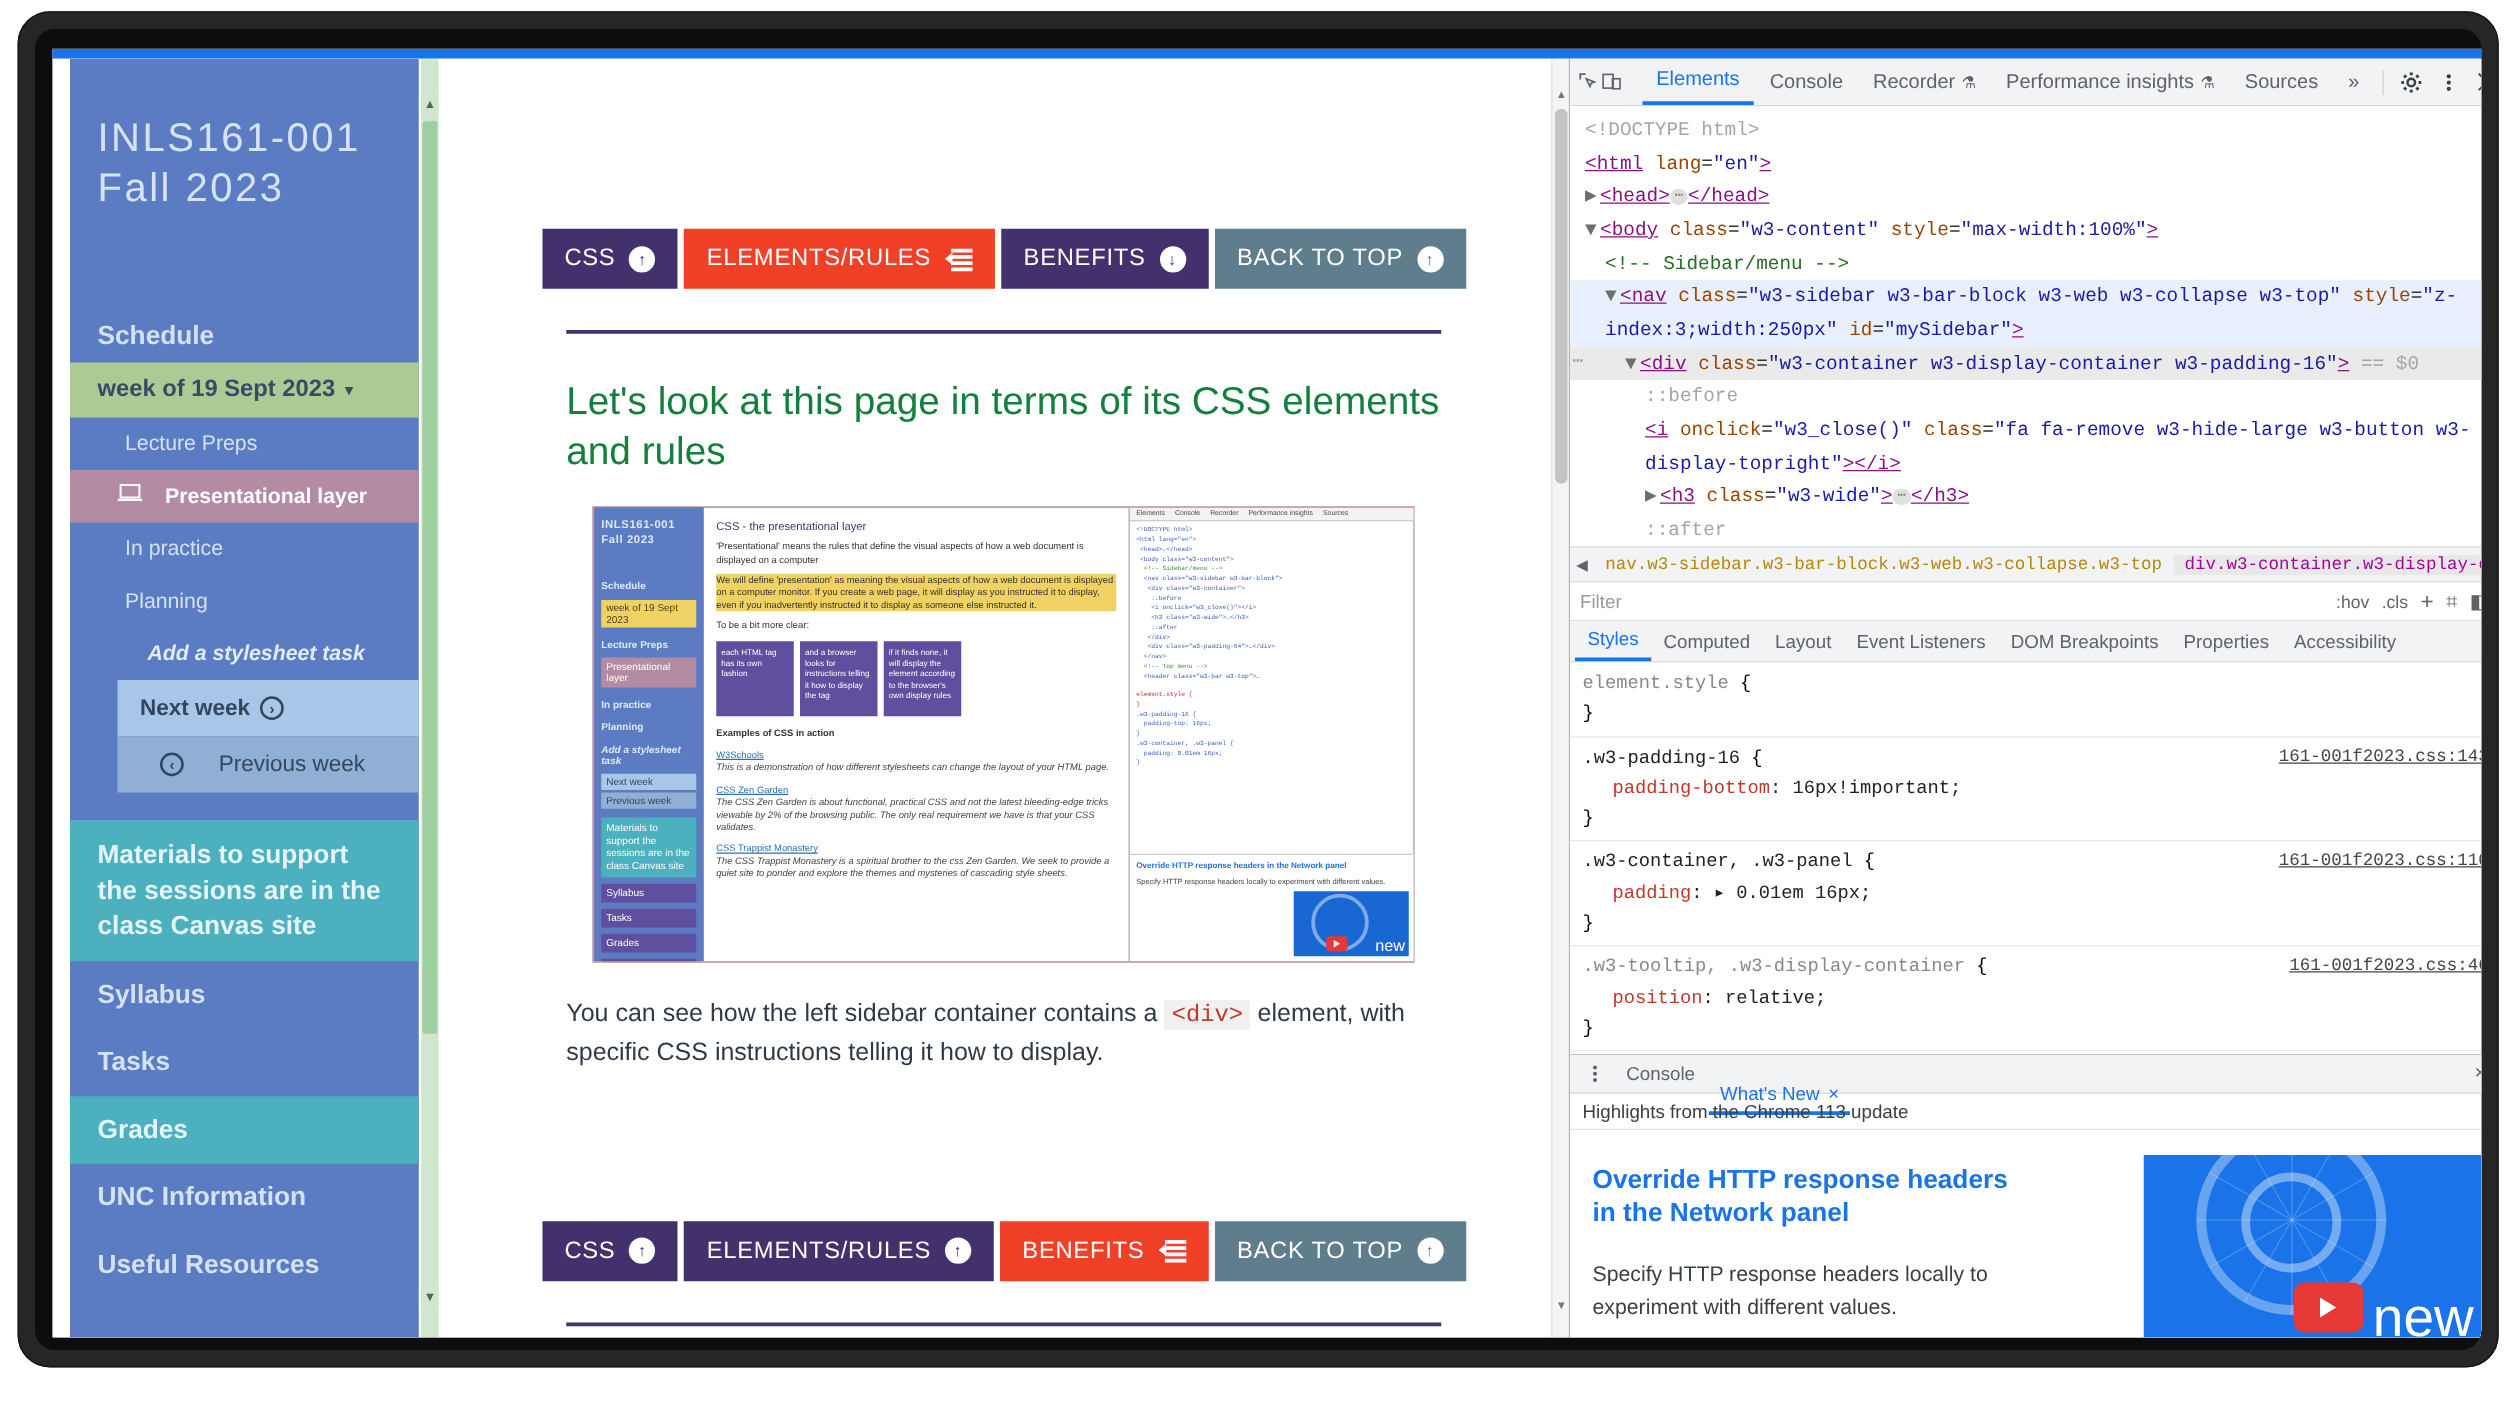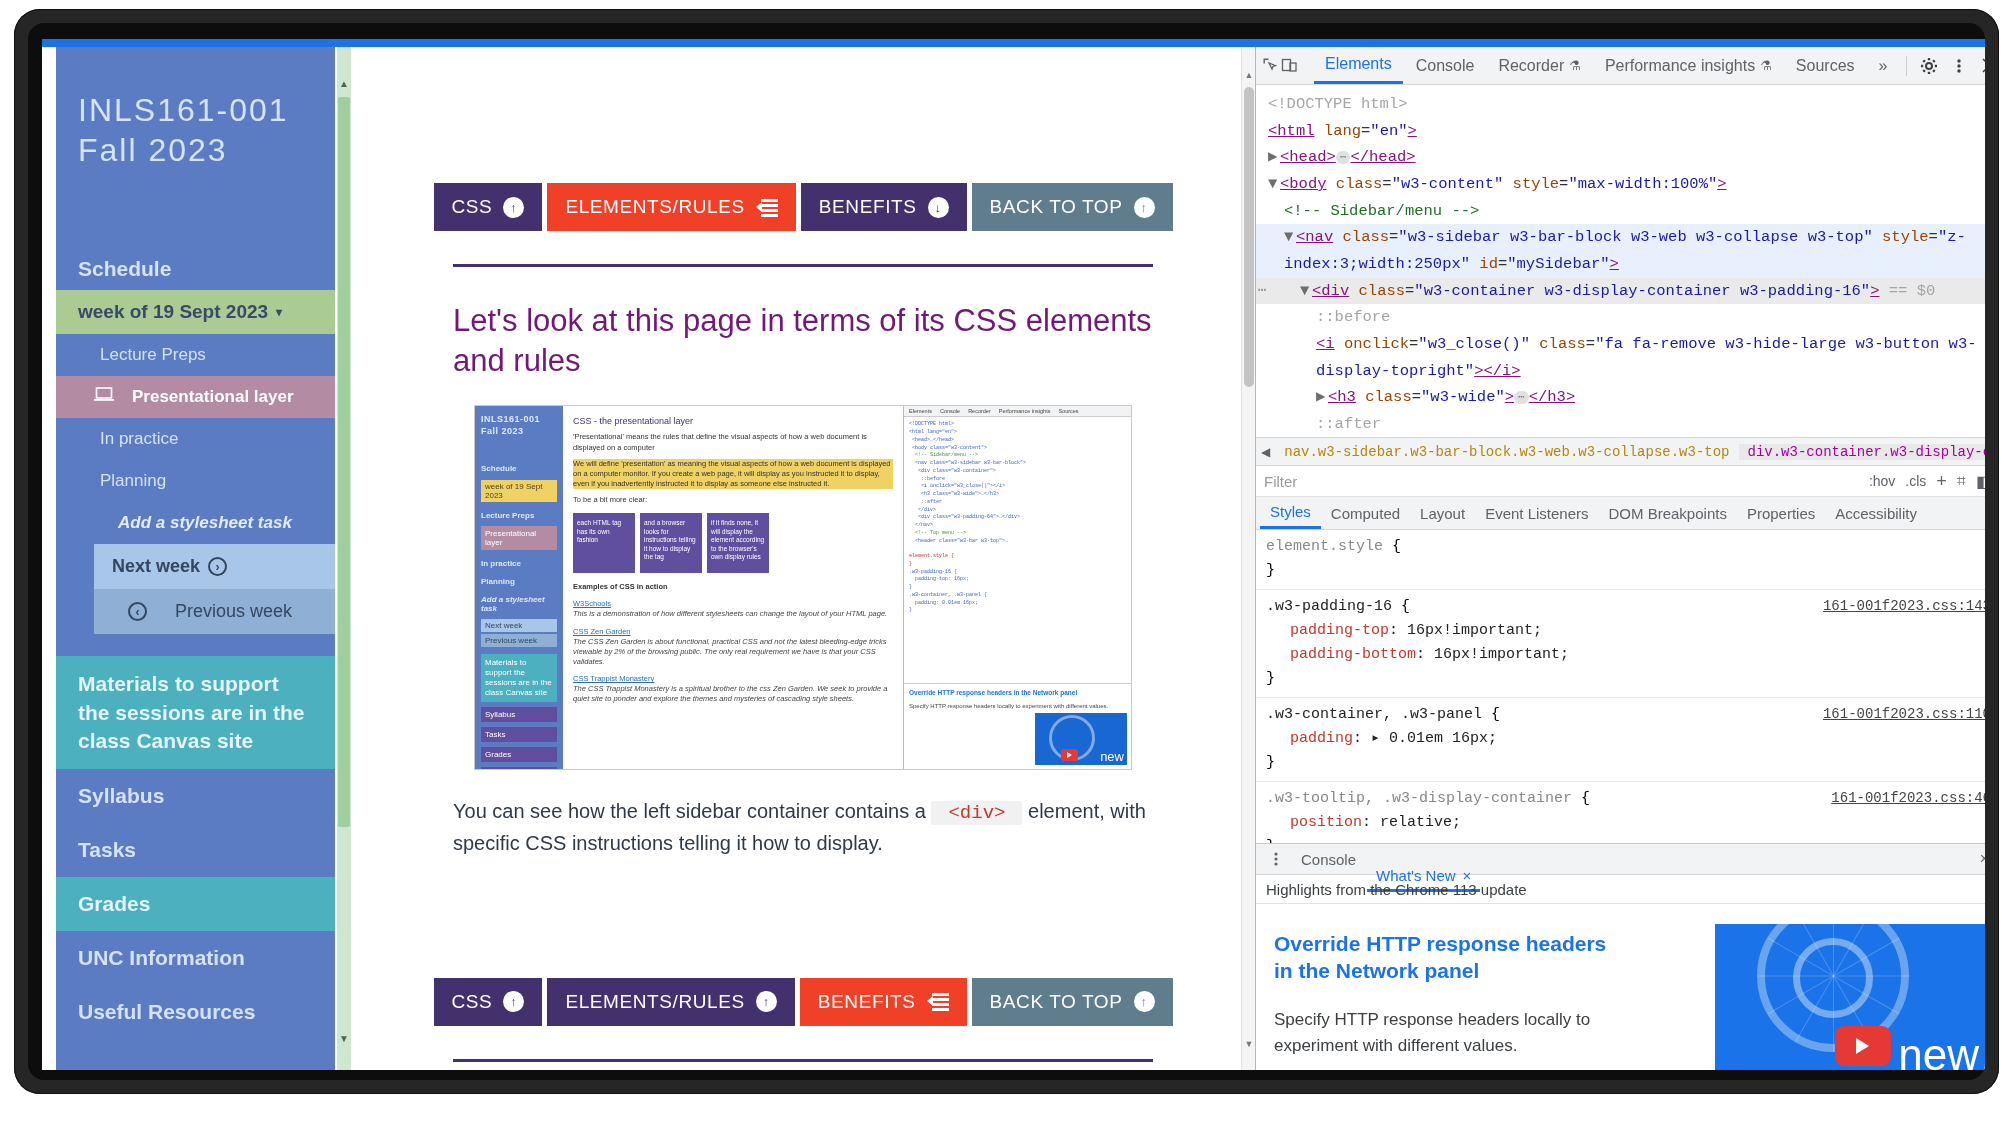--- a/index.html
+++ b/index.html
@@ -156,29 +156,29 @@
     border-top: 5px solid transparent; border-bottom: 5px solid transparent;
     border-right: 6px solid #fff;
   }
 
   .hr-purple {
     border: none; border-top: 3px solid #43316e;
     margin: 33px auto 0 auto; width: 700px;
   }
   .h2 {
     width: 700px; margin: 34px auto 16px auto;
-    font-size: 31px; line-height: 1.28; font-weight: 400; color: #701a75;
+    font-size: 31px; line-height: 1.28; font-weight: 400; color: #15803d;
   }
   .para {
     width: 700px; margin: 26px auto 0 auto;
     font-size: 20px; line-height: 1.5; color: #2f3a46;
   }
   .code-inline {
     font-family: "Liberation Mono", monospace;
-    background: #f1f1f1; color: #c0392b; padding: 1px 17px;
+    background: #f1f1f1; color: #c0392b; padding: 1px 6px;
     font-size: 19px; border-radius: 2px;
   }
 
   
   #thumb {
     width: 658px; height: 365px; margin: 25px auto 0 auto;
     border: 1px solid #c9c9c9; background: #be185d;
     display: flex; overflow: hidden; position: relative;
   }
   #thumb .t-side {
@@ -716,21 +716,20 @@
           </div>
 
           <div id="dt-styles">
               <div class="rule">
                 <div><span class="sel-gray">element.style</span> {</div>
                 <div>}</div>
               </div>
               <div class="rule">
                 <a class="src">161-001f2023.css:143</a>
                 <div><span class="sel-dark">.w3-padding-16</span> {</div>
-                <div><span class="prop">padding-top</span><span class="val">: 16px!important;</span></div>
                 <div><span class="prop">padding-bottom</span><span class="val">: 16px!important;</span></div>
                 <div>}</div>
               </div>
               <div class="rule">
                 <a class="src">161-001f2023.css:110</a>
                 <div><span class="sel-dark">.w3-container, .w3-panel</span> {</div>
                 <div><span class="prop">padding</span><span class="val">: ▸ 0.01em 16px;</span></div>
                 <div>}</div>
               </div>
               <div class="rule">

